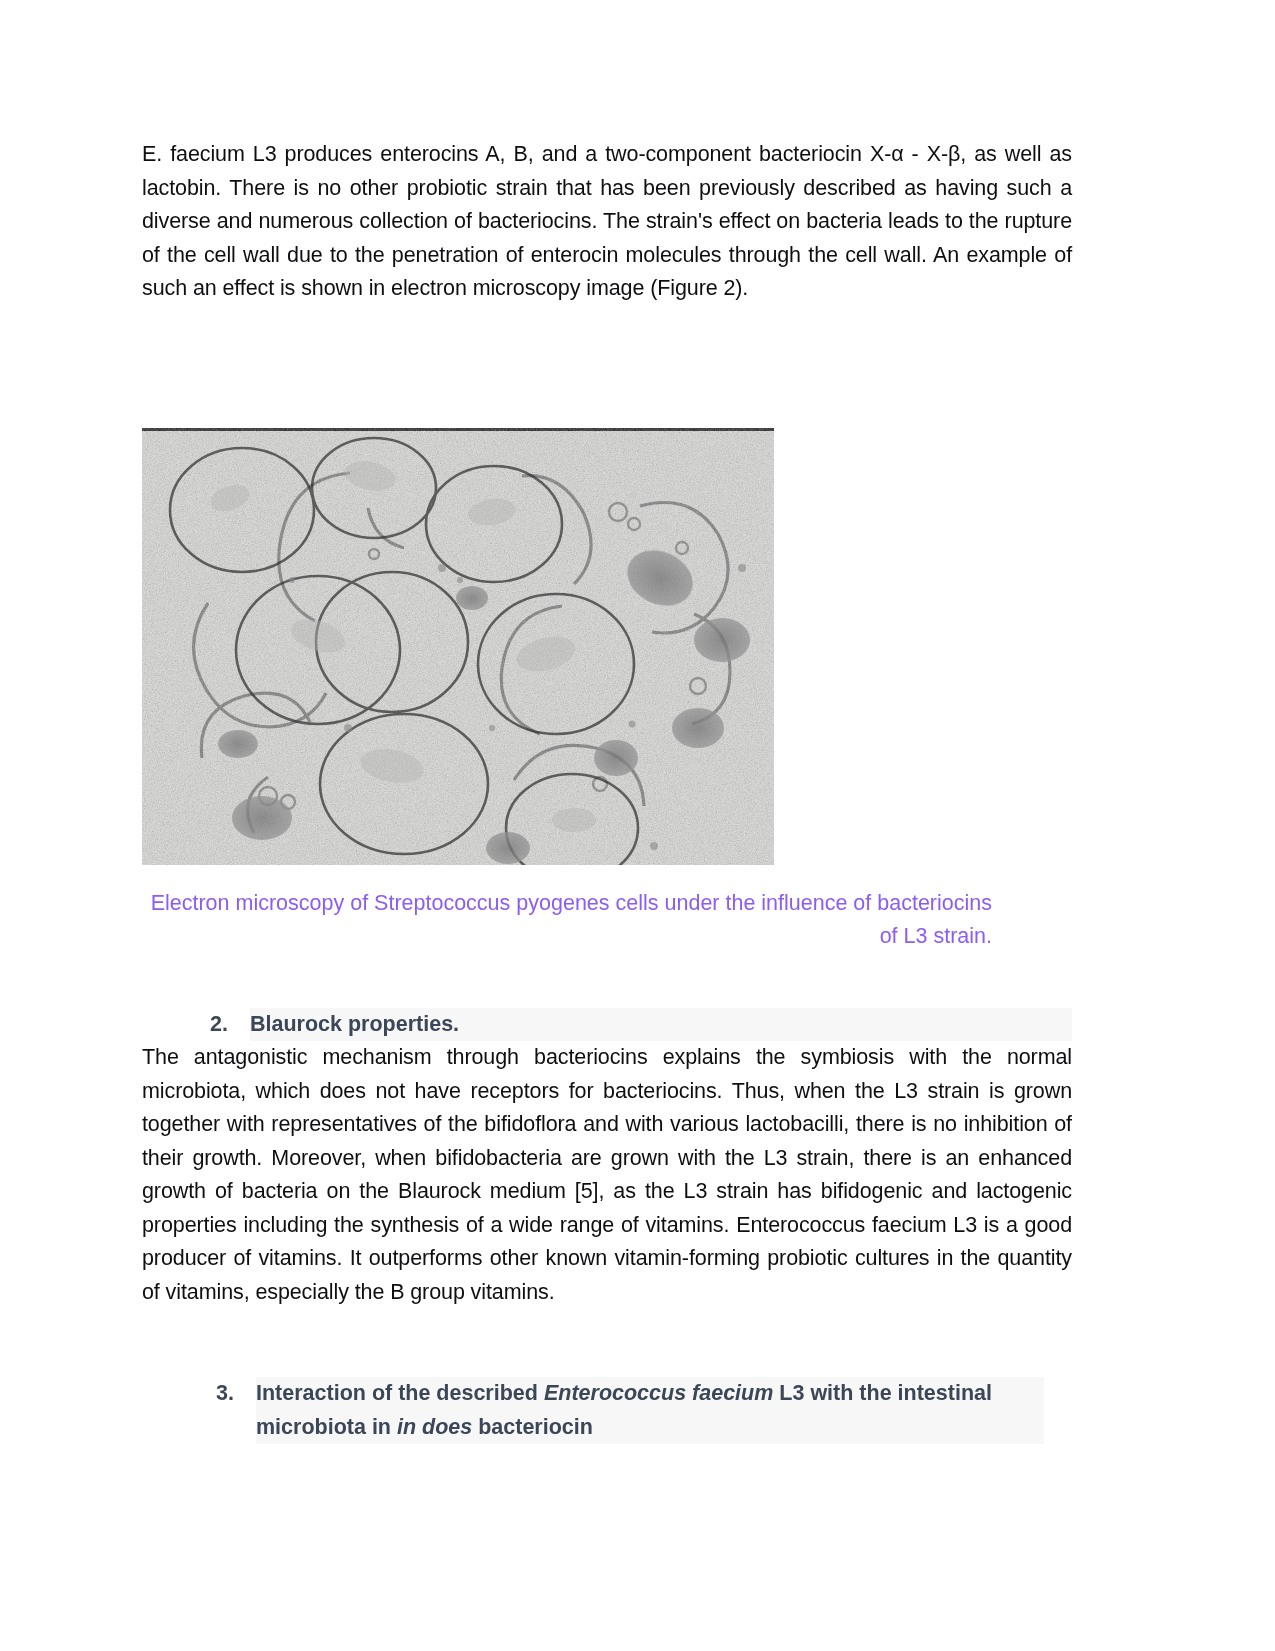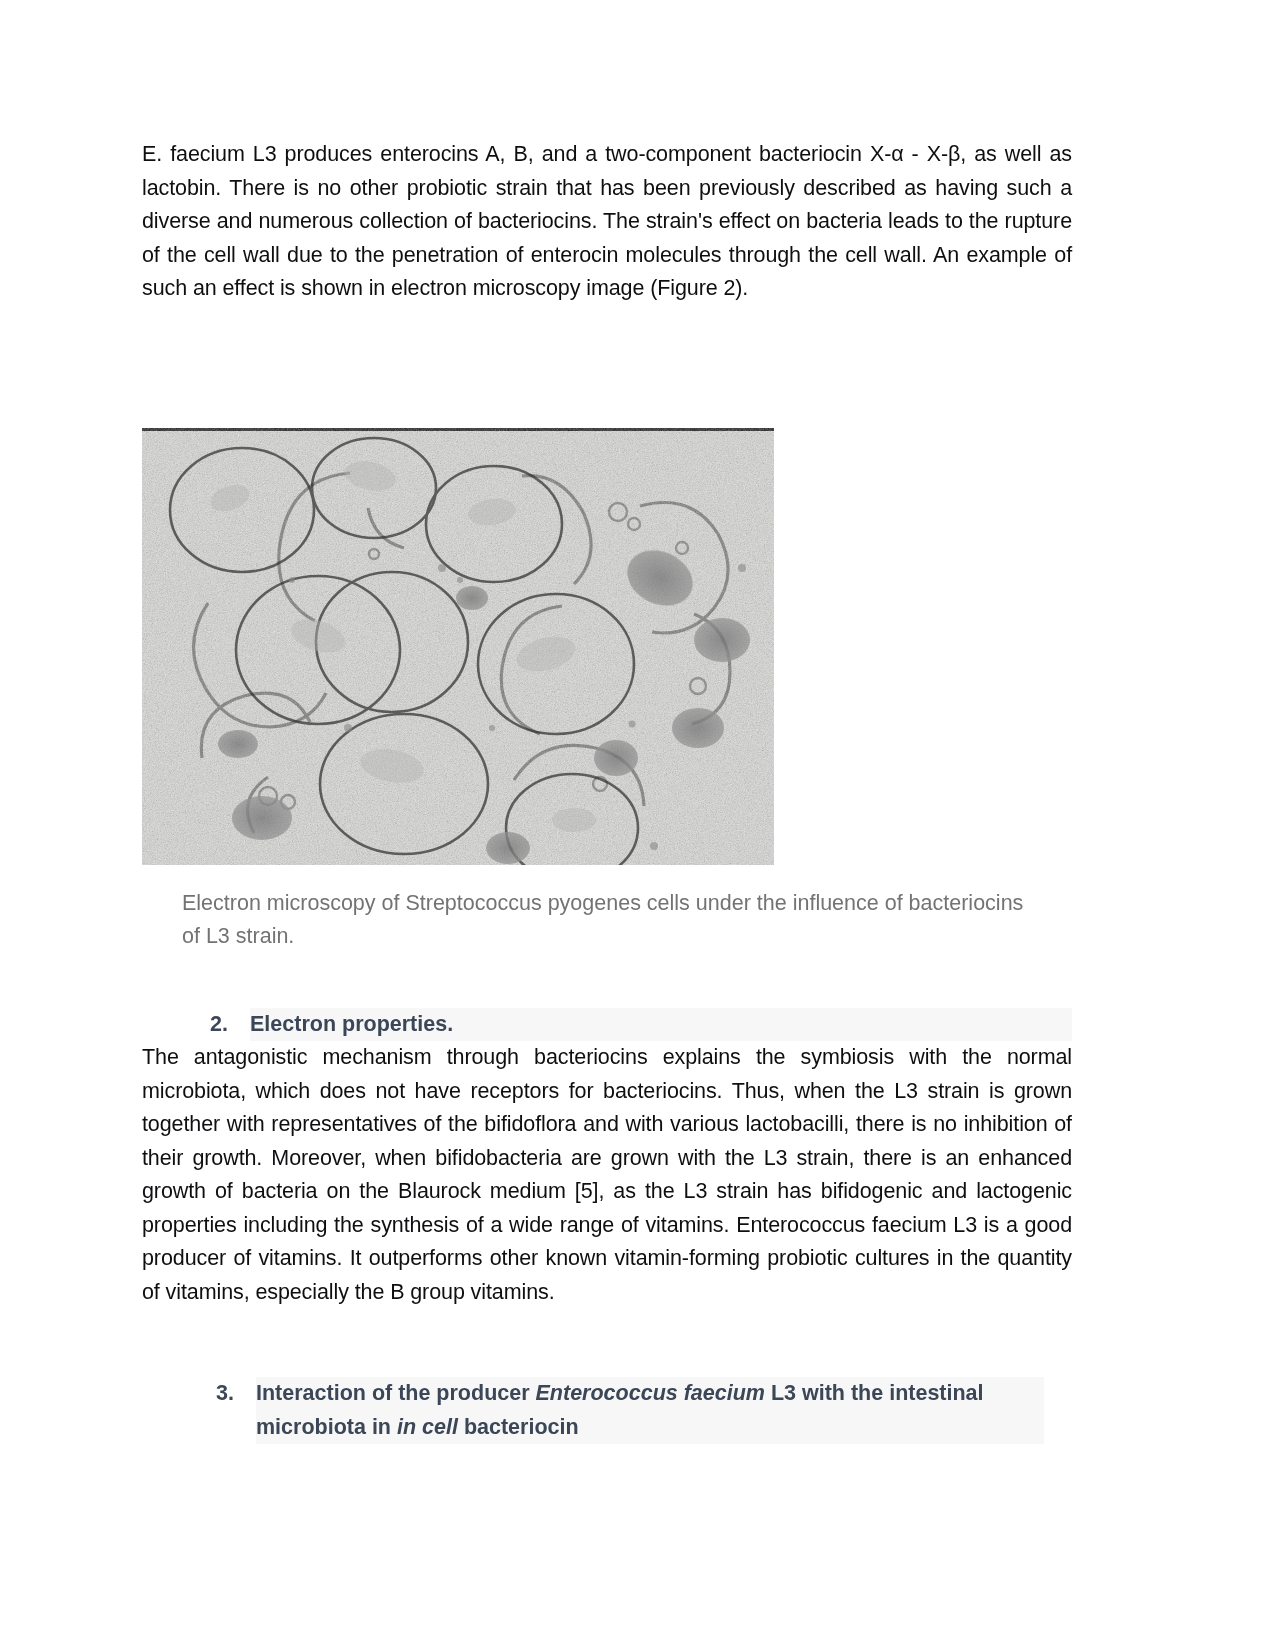--- a/index.html
+++ b/index.html
@@ -50,24 +50,23 @@
     background: #e9e9e7;
     position: relative;
     overflow: hidden;
   }
   .figure-img svg { display: block; }
 
   .caption {
     margin-top: 22px;
     font-size: 21.5px;
     line-height: 33.5px;
-    color: #737373;
-    text-align: left;
+    color: #8b5cf6;
+    text-align: right;
     width: 850px;
-    margin-left: 40px;
   }
 
   
   .num-heading {
     display: flex;
     color: #3b4656;
     font-weight: bold;
     font-size: 21.5px;
     line-height: 33.5px;
   }
@@ -223,24 +222,24 @@
 
           <rect width="632" height="437" filter="url(#grain)" opacity="0.55" style="mix-blend-mode:multiply"></rect>
         </svg>
       </div>
 
       <div class="caption">Electron microscopy of Streptococcus pyogenes cells under the influence of bacteriocins of L3 strain.</div>
     </div>
 
     <div class="num-heading heading-2">
       <span class="num">2.</span>
-      <span class="htext">Electron properties.</span>
+      <span class="htext">Blaurock properties.</span>
     </div>
 
     <p class="body-text para-2">The antagonistic mechanism through bacteriocins explains the symbiosis with the normal microbiota, which does not have receptors for bacteriocins. Thus, when the L3 strain is grown together with representatives of the bifidoflora and with various lactobacilli, there is no inhibition of their growth. Moreover, when bifidobacteria are grown with the L3 strain, there is an enhanced growth of bacteria on the Blaurock medium [5], as the L3 strain has bifidogenic and lactogenic properties including the synthesis of a wide range of vitamins.  Enterococcus faecium L3 is a good producer of vitamins. It outperforms other known vitamin-forming probiotic cultures in the quantity of vitamins, especially the B group vitamins.</p>
 
     <div class="num-heading heading-3">
       <span class="num">3.</span>
-      <span class="htext"><span>Interaction of the producer </span><i>Enterococcus faecium</i><span> L3 with the intestinal microbiota in </span><i>in cell</i><span> bacteriocin</span></span>
+      <span class="htext"><span>Interaction of the described </span><i>Enterococcus faecium</i><span> L3 with the intestinal microbiota in </span><i>in does</i><span> bacteriocin</span></span>
     </div>
 
   </div>
 </div>
 
 </body></html>

